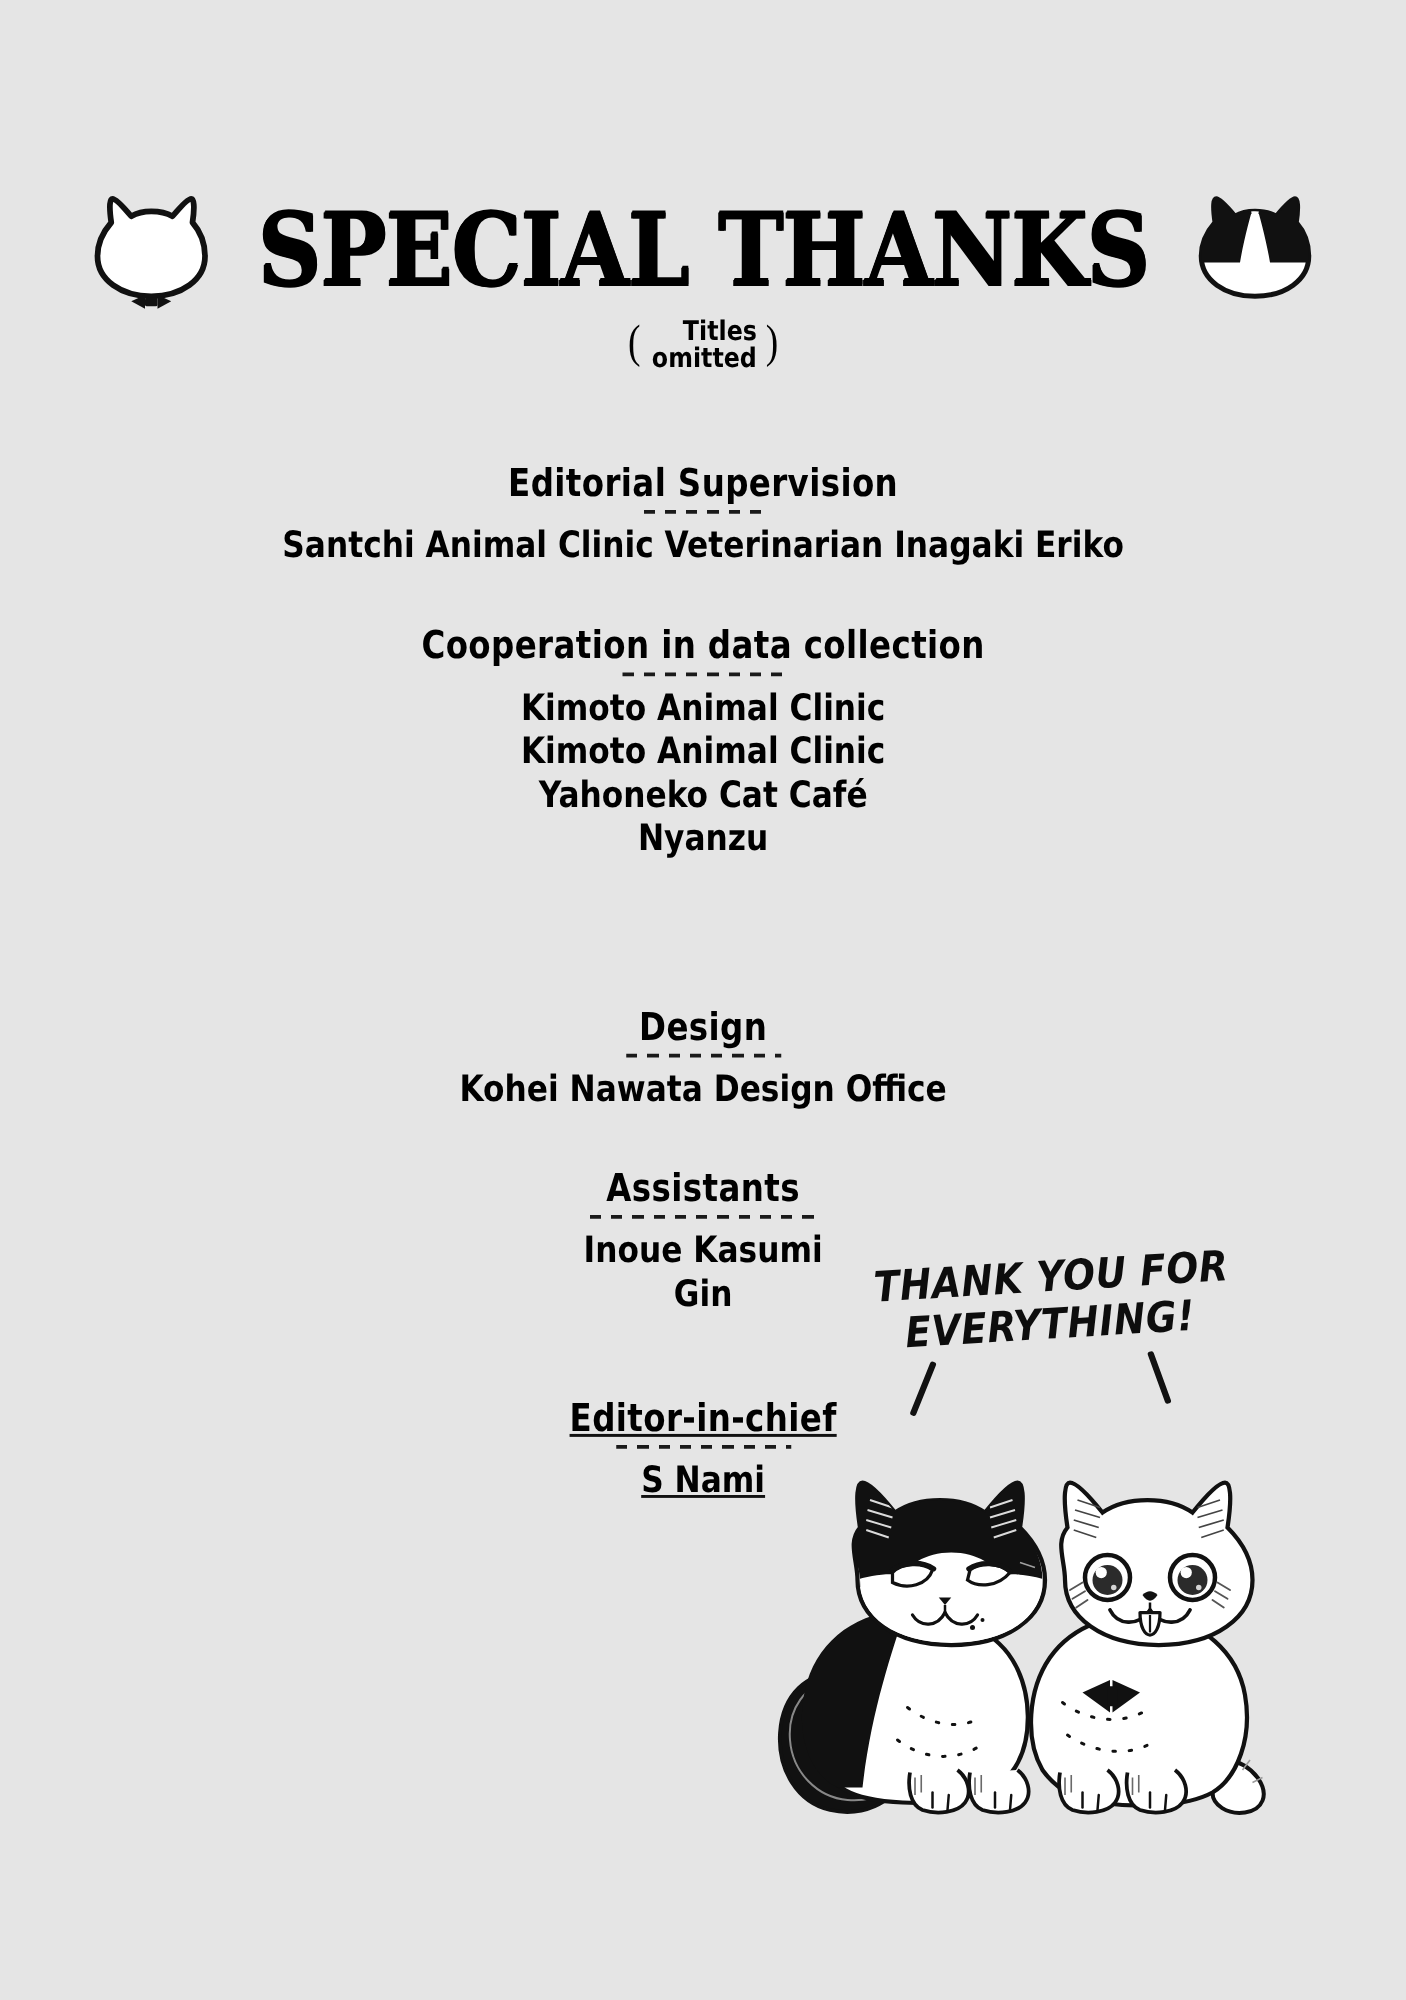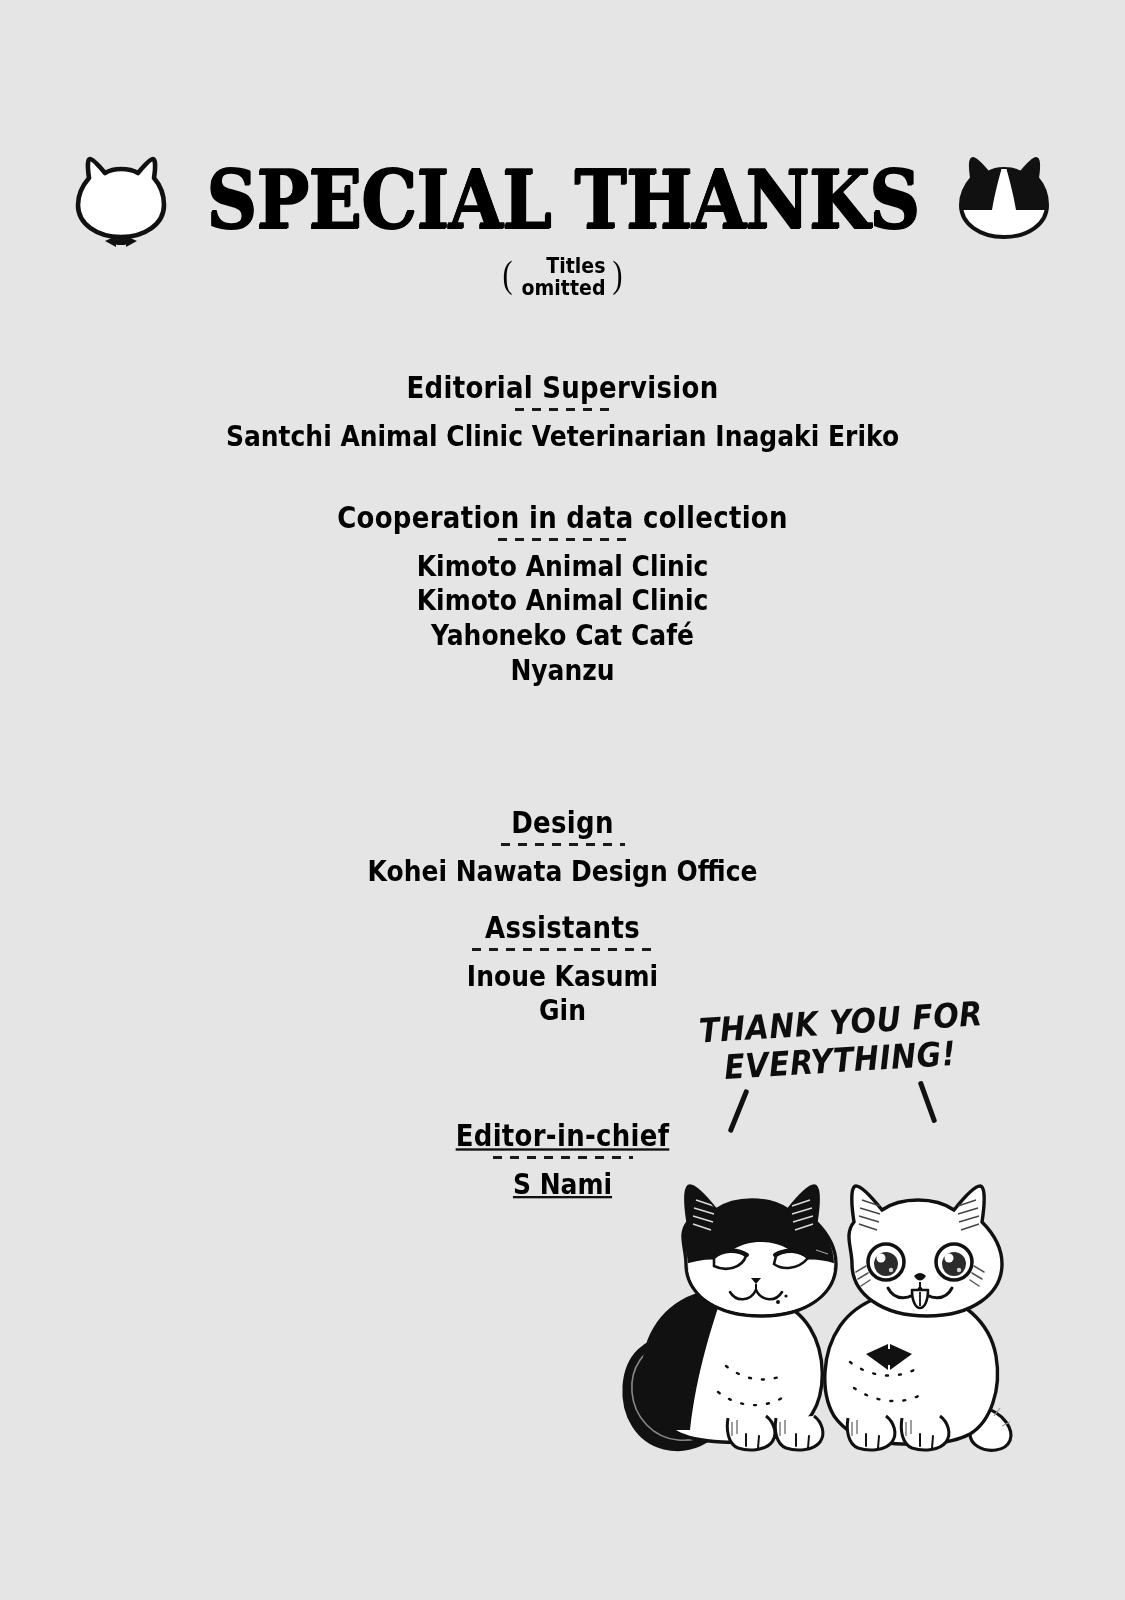--- a/index.html
+++ b/index.html
@@ -138,21 +138,21 @@
   }
   .credit-names div {
     white-space: nowrap;
   }
 
   
   .blk { position: absolute; left: 0; width: 1125px; text-align: center; }
   #blk-editorial  { top: 0px; }
   #blk-coop       { top: 130px; }
   #blk-design     { top: 392px; margin-top: 43px; }
-  #blk-assist     { top: 540px; }
+  #blk-assist     { top: 564px; }
   #blk-editor     { top: 748px; text-decoration: underline; }
 
   
   .speech {
     position: absolute;
     top: 1004px;
     left: 700px;
     width: 270px;
     text-align: center;
     transform: rotate(-3.5deg);

